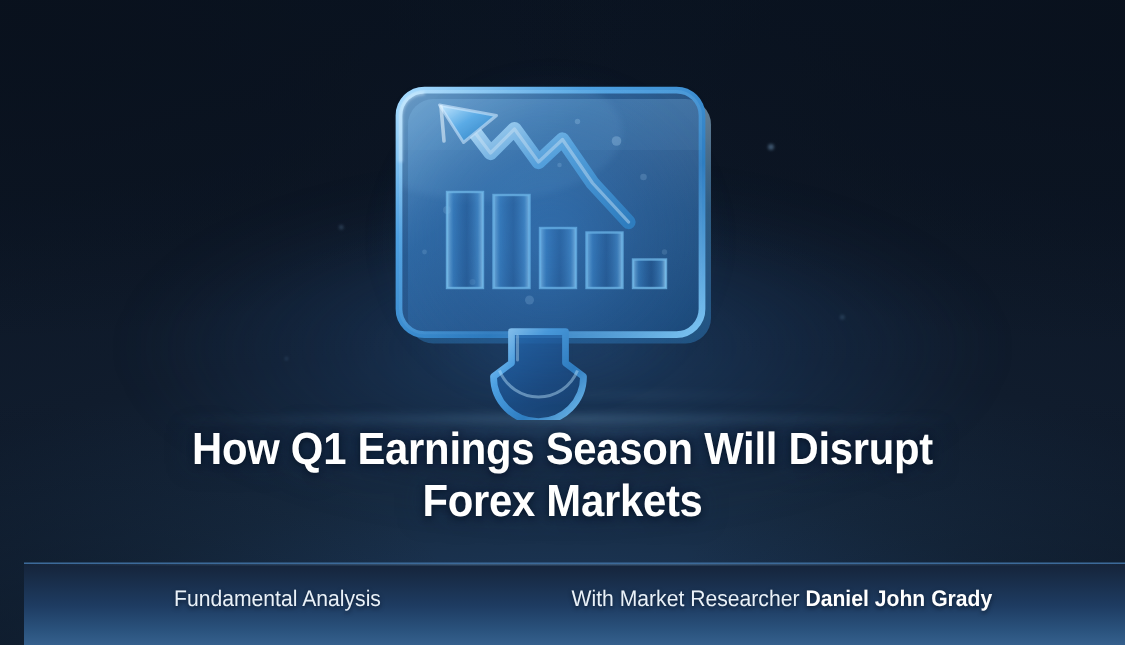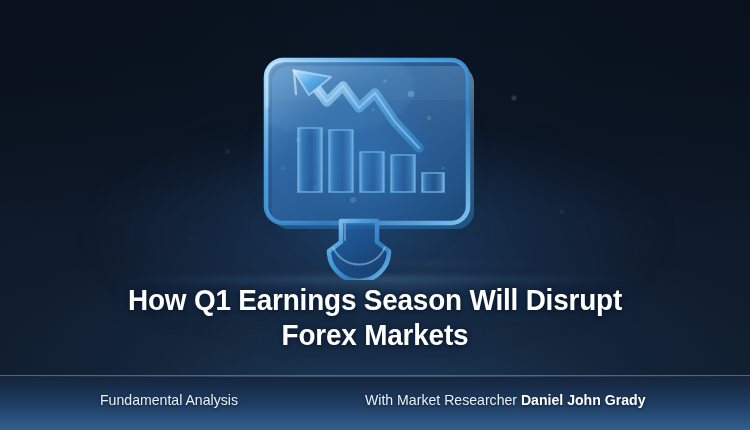--- a/index.html
+++ b/index.html
@@ -61,21 +61,21 @@
     font-size:30px;line-height:35px;font-weight:bold;
     letter-spacing:-.2px;
     font-family:"Liberation Sans", sans-serif;
     text-shadow:0 1px 5px rgba(4,14,28,.75), 0 0 18px rgba(20,50,90,.5);
     transform:scaleX(.93);
     white-space:pre-line;
   }
 
   
   #bottombar{
-    position:absolute;left:0;right:0;bottom:0;height:54px;
+    position:absolute;left:16px;right:0;bottom:0;height:54px;
     background:linear-gradient(180deg,#16263c 0%, #1b3css 0%, #1c3css 0%);
     background:linear-gradient(180deg,#15243a 0%, #1d3career 0%);
     background:linear-gradient(180deg,#15243a 0%, #1e3c62 52%, #2c5580 85%, #35608d 100%);
     border-top:1px solid rgba(96,150,205,.20);
   }
   #bottombar:after{
     content:"";position:absolute;left:0;right:0;top:0;height:1px;
     background:linear-gradient(90deg, rgba(120,175,225,0) 0%, rgba(135,190,235,.30) 40%, rgba(135,190,235,.30) 60%, rgba(120,175,225,0) 100%);
   }
   .bb-text{

